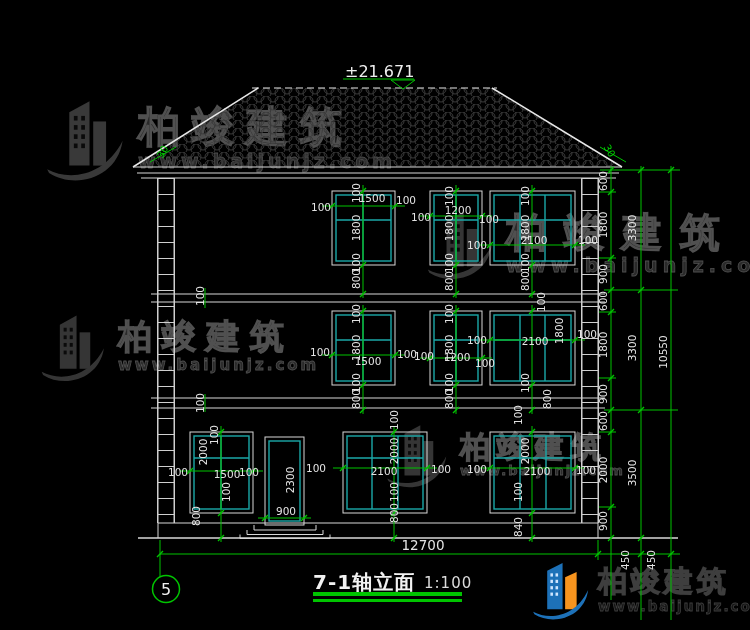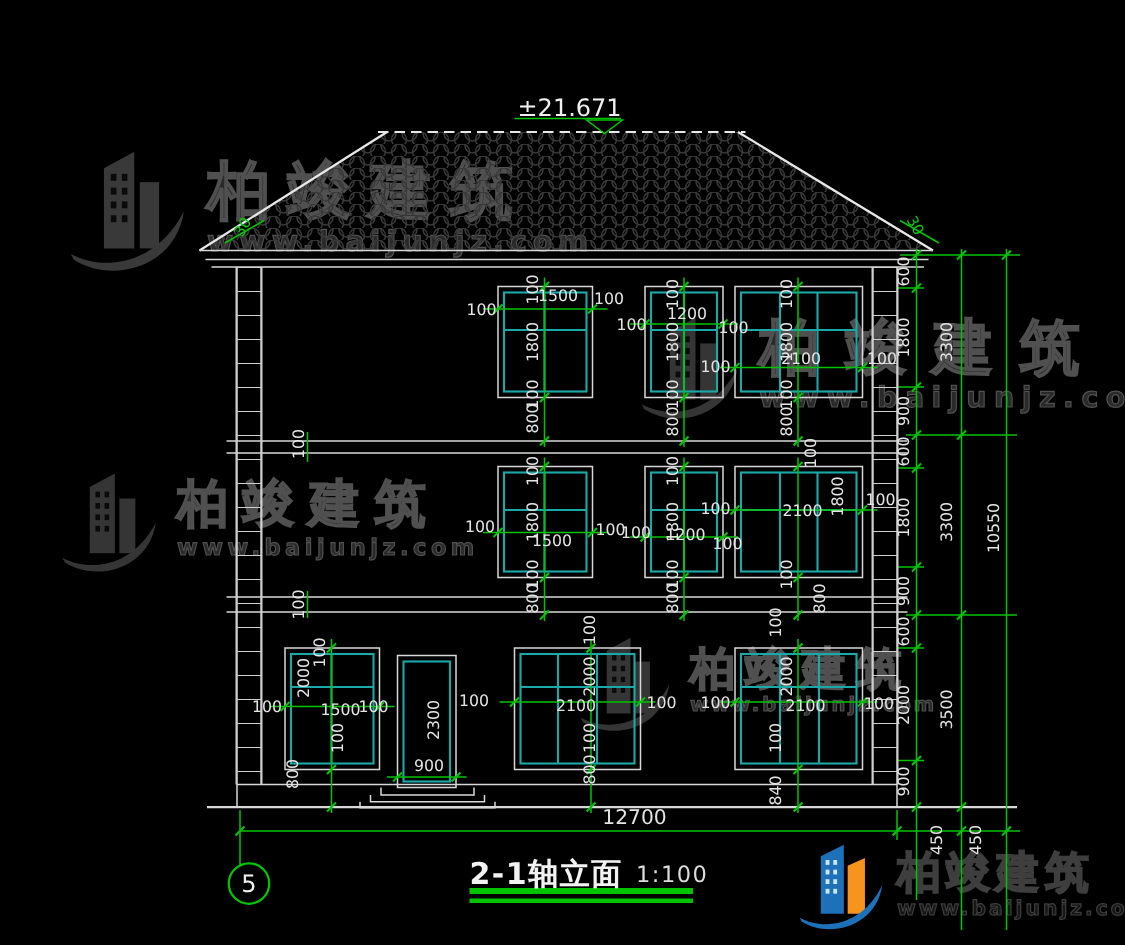--- a/index.html
+++ b/index.html
@@ -230,21 +230,21 @@
         M262 521l6 -6M301 521l6 -6"></path>
     </g>
   </svg>
 
   <div class="quoin" style="left:157px;"></div>
   <div class="quoin" style="left:581px;"></div>
 
   <div class="layer">
     <span class="elev-mark">±21.671</span>
     <span class="axis-num">5</span>
-    <span class="title-cn">2-1轴立面</span>
+    <span class="title-cn">7-1轴立面</span>
     <span class="title-scale">1:100</span>
     <div>
         <span class="dim" style="left: 603px; top: 181px; transform: translate(-50%, -50%) rotate(-90deg);">600</span>
         <span class="dim" style="left: 603px; top: 225px; transform: translate(-50%, -50%) rotate(-90deg);">1800</span>
         <span class="dim" style="left: 603px; top: 274px; transform: translate(-50%, -50%) rotate(-90deg);">900</span>
         <span class="dim" style="left: 603px; top: 301px; transform: translate(-50%, -50%) rotate(-90deg);">600</span>
         <span class="dim" style="left: 603px; top: 345px; transform: translate(-50%, -50%) rotate(-90deg);">1800</span>
         <span class="dim" style="left: 603px; top: 394px; transform: translate(-50%, -50%) rotate(-90deg);">900</span>
         <span class="dim" style="left: 603px; top: 421px; transform: translate(-50%, -50%) rotate(-90deg);">600</span>
         <span class="dim" style="left: 603px; top: 470px; transform: translate(-50%, -50%) rotate(-90deg);">2000</span>

